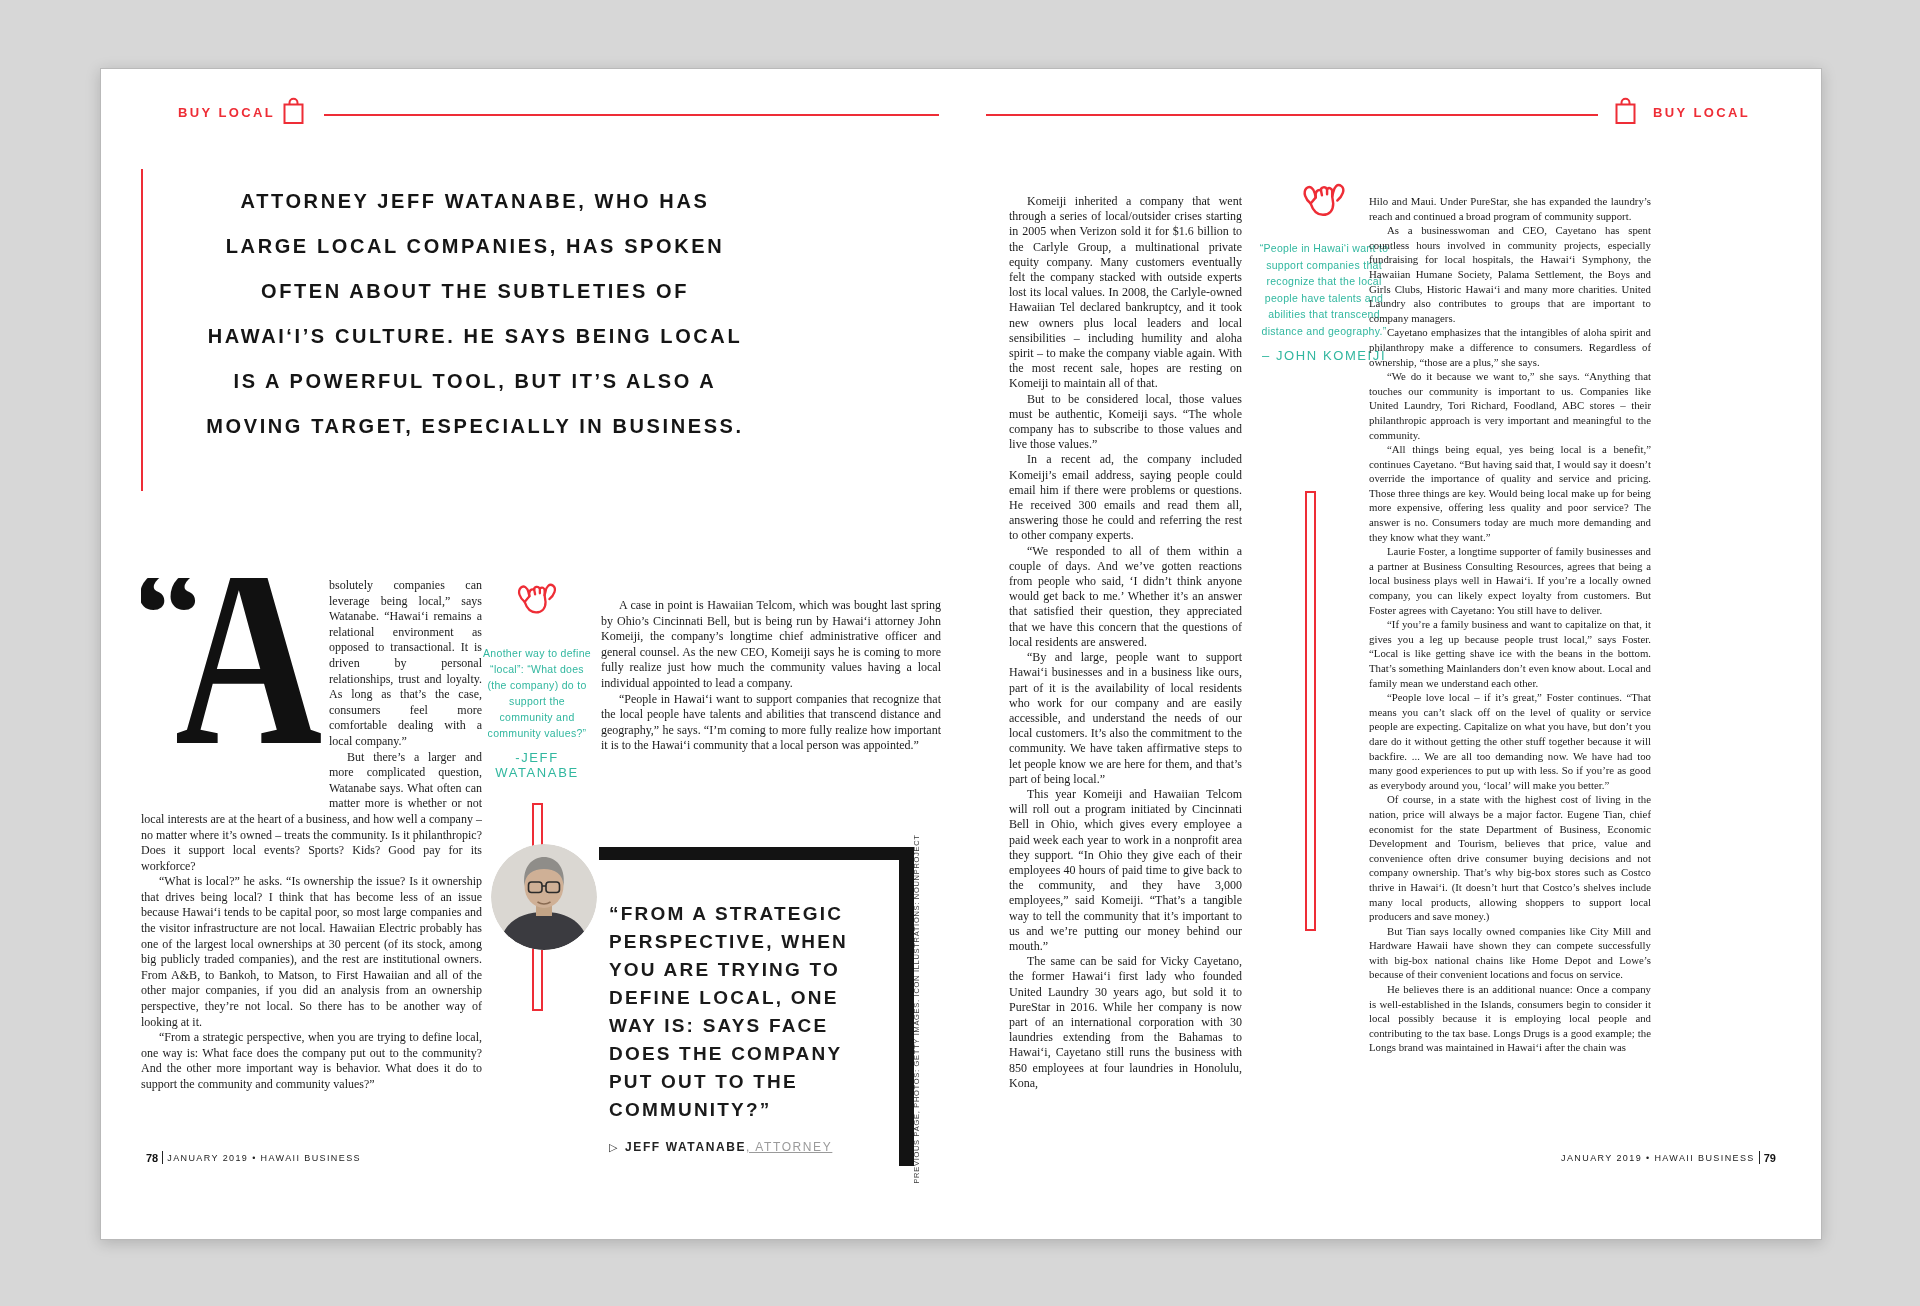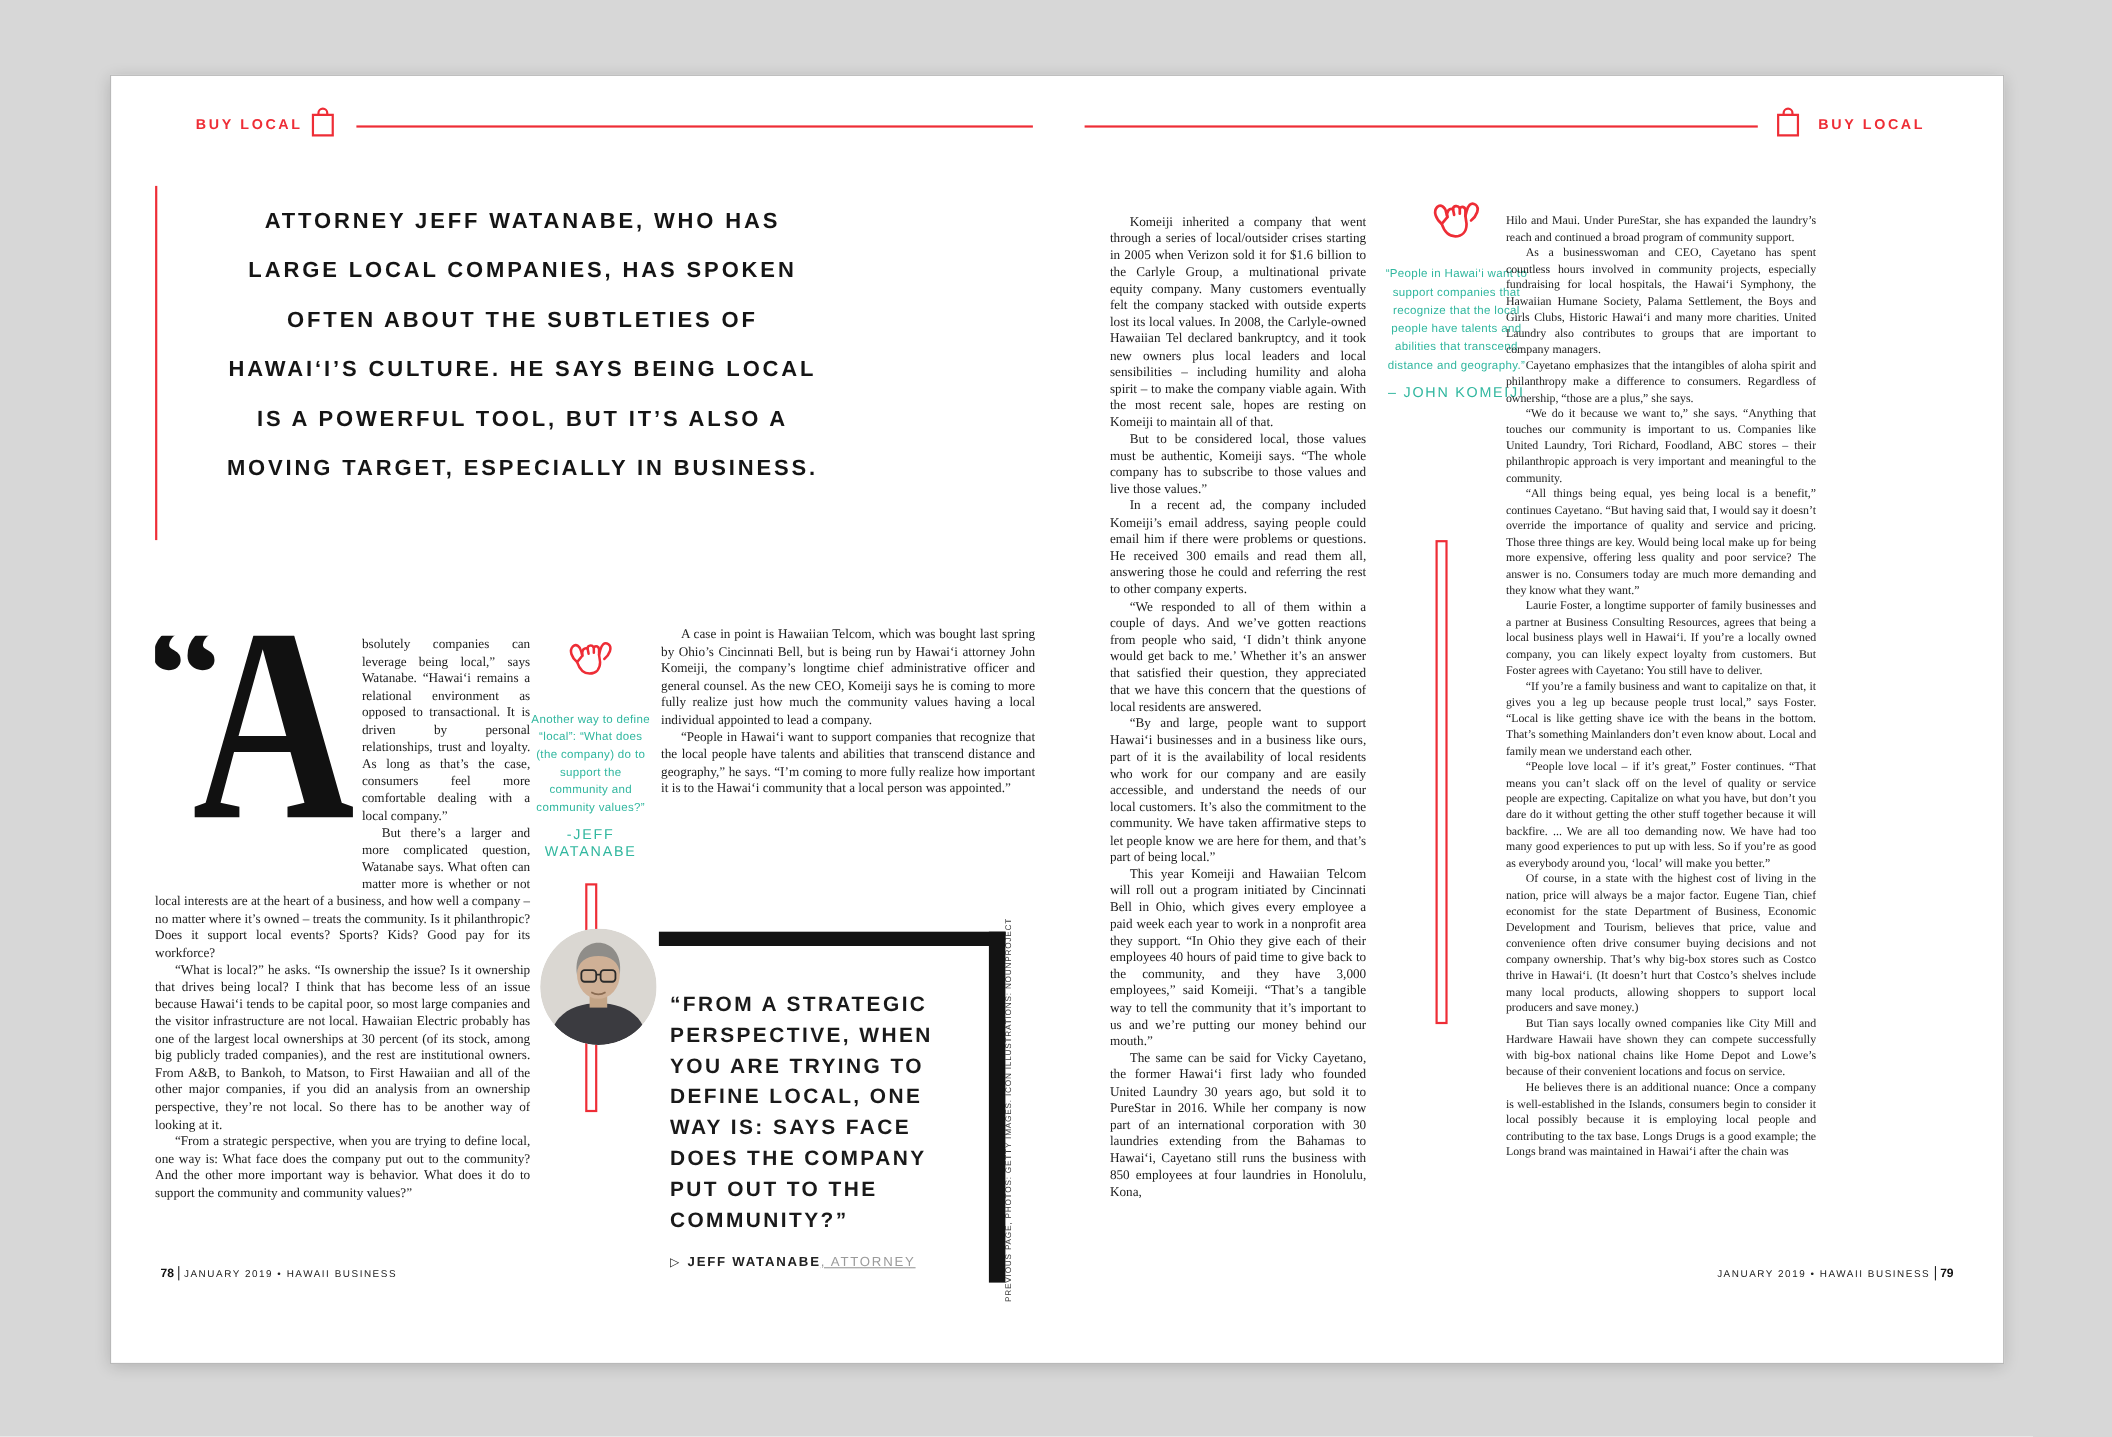--- a/index.html
+++ b/index.html
@@ -136,21 +136,21 @@
         <ellipse cx="53" cy="42" rx="19.5" ry="22" fill="#cfb096"></ellipse>
         <path d="M33.5 42 C31 22 42 13 53 13 C64 13 75 22 72.5 42 C72 30 64 25 53 25 C42 25 34 30 33.5 42 Z" fill="#8f8d89"></path>
         <rect x="37.5" y="38" width="13.5" height="10.5" rx="3" fill="none" stroke="#2a2a2a" stroke-width="1.6"></rect>
         <rect x="55" y="38" width="13.5" height="10.5" rx="3" fill="none" stroke="#2a2a2a" stroke-width="1.6"></rect>
         <path d="M51 42 H55" stroke="#2a2a2a" stroke-width="1.6"></path>
         <path d="M46.5 58 Q53 62 59.5 58" stroke="#8a6b52" stroke-width="1.5" fill="none"></path>
       </g>
     </svg>
   </div>
 
-  <div class="abs bodycol" style="left:500px; top:500px; width:340px; height:258px;">
+  <div class="abs bodycol" style="left:500px; top:529px; width:340px; height:258px;">
     <p>A case in point is Hawaiian Telcom, which was bought last spring by Ohio’s Cincinnati Bell, but is being run by Hawai‘i attorney John Komeiji, the company’s longtime chief administrative officer and general counsel. As the new CEO, Komeiji says he is coming to more fully realize just how much the community values having a local individual appointed to lead a company.</p>
     <p>“People in Hawai‘i want to support companies that recognize that the local people have talents and abilities that transcend distance and geography,” he says. “I’m coming to more fully realize how important it is to the Hawai‘i community that a local person was appointed.”</p>
   </div>
 
   <div class="abs pq-box z2" style="left:498px; top:778px; width:300px; height:306px;">
     <div class="pq-text">
       <div class="pq-line">“FROM A STRATEGIC</div>
       <div class="pq-line">PERSPECTIVE, WHEN</div>
       <div class="pq-line">YOU ARE TRYING TO</div>
       <div class="pq-line">DEFINE LOCAL, ONE</div>

